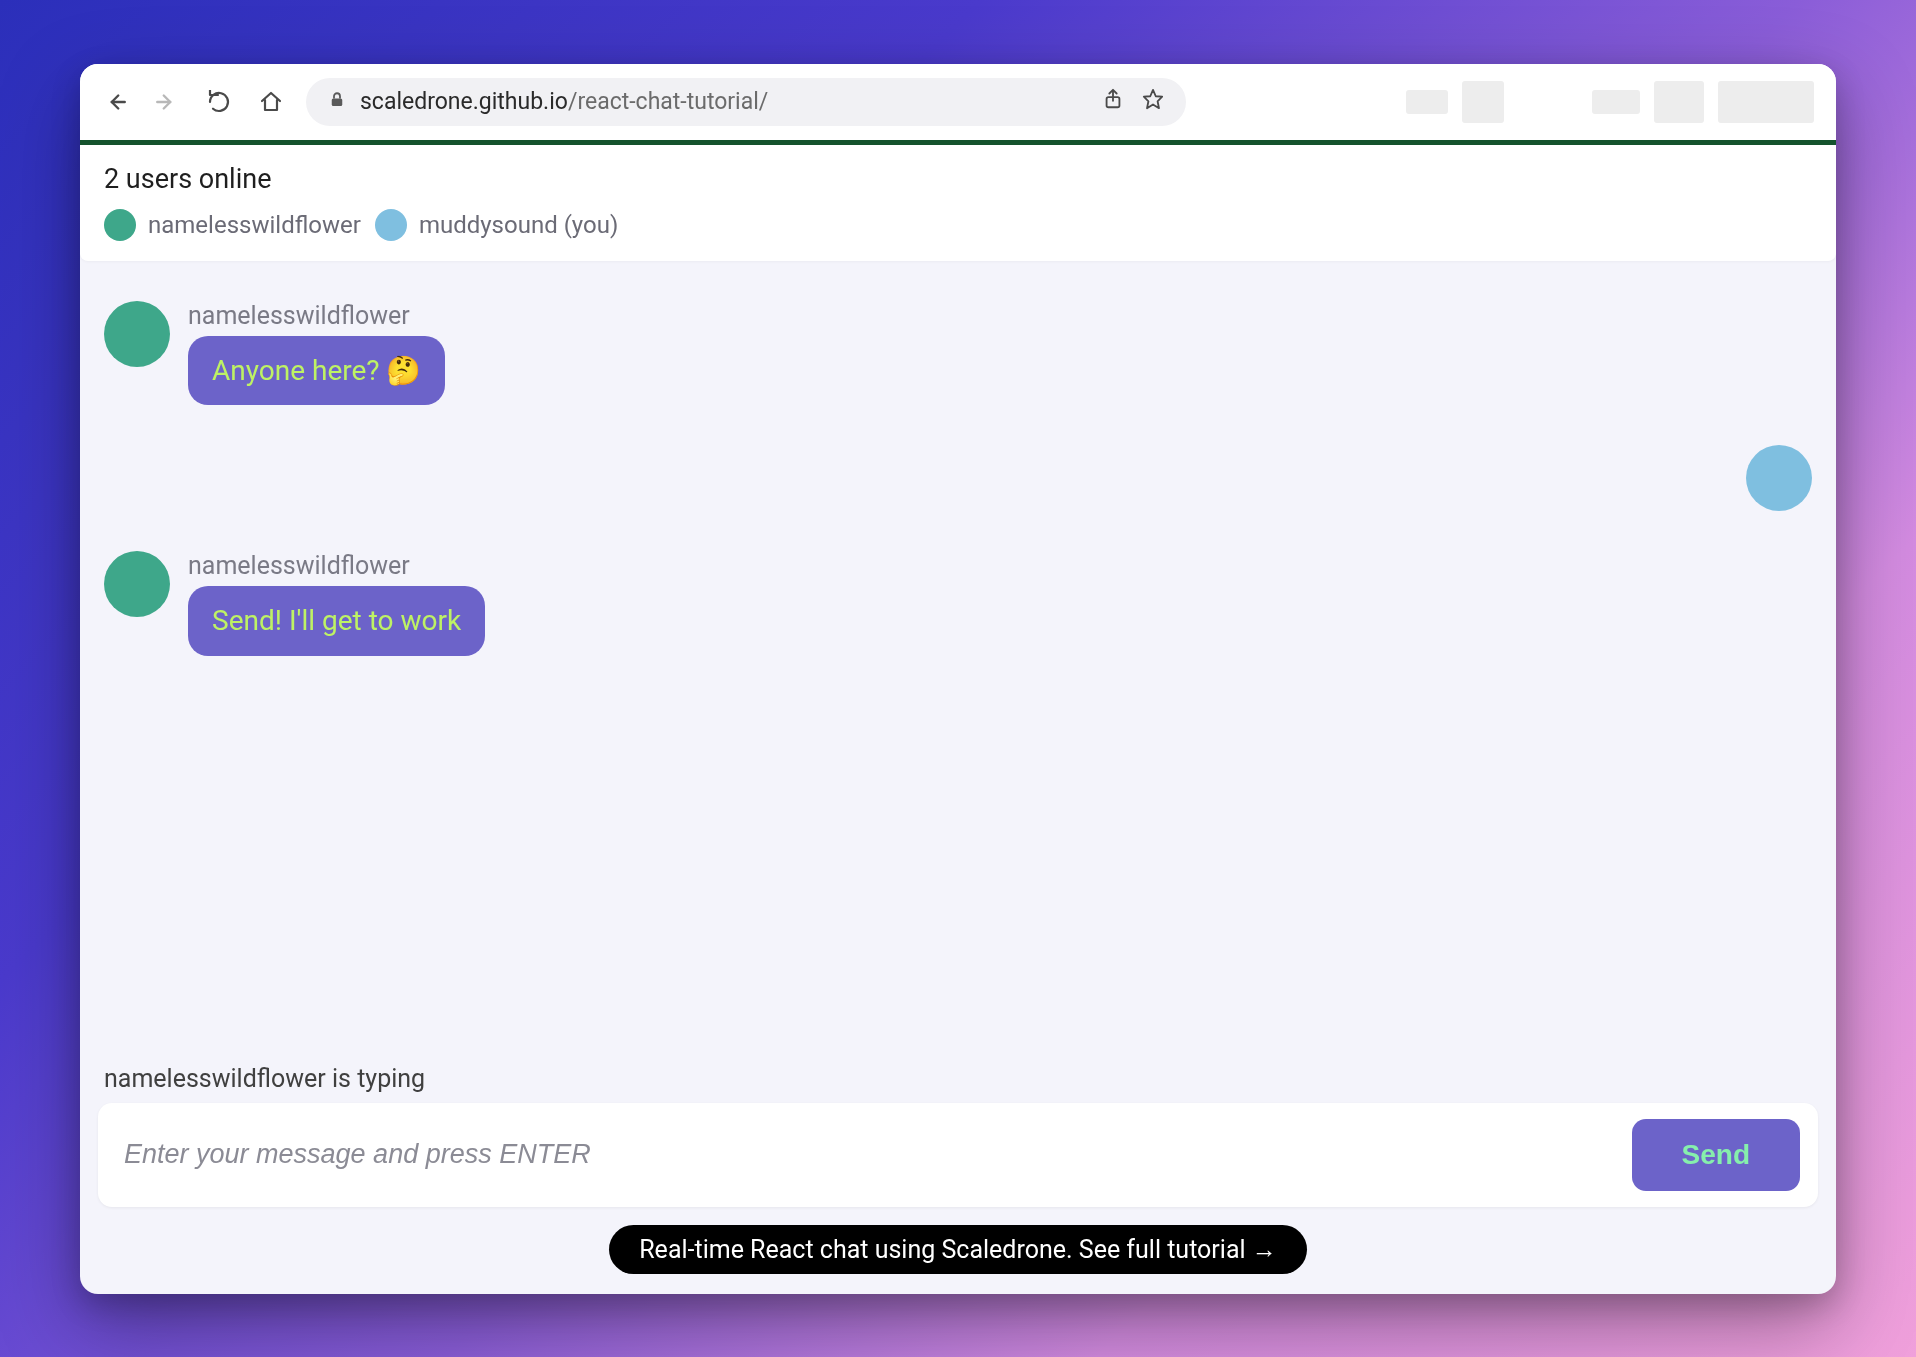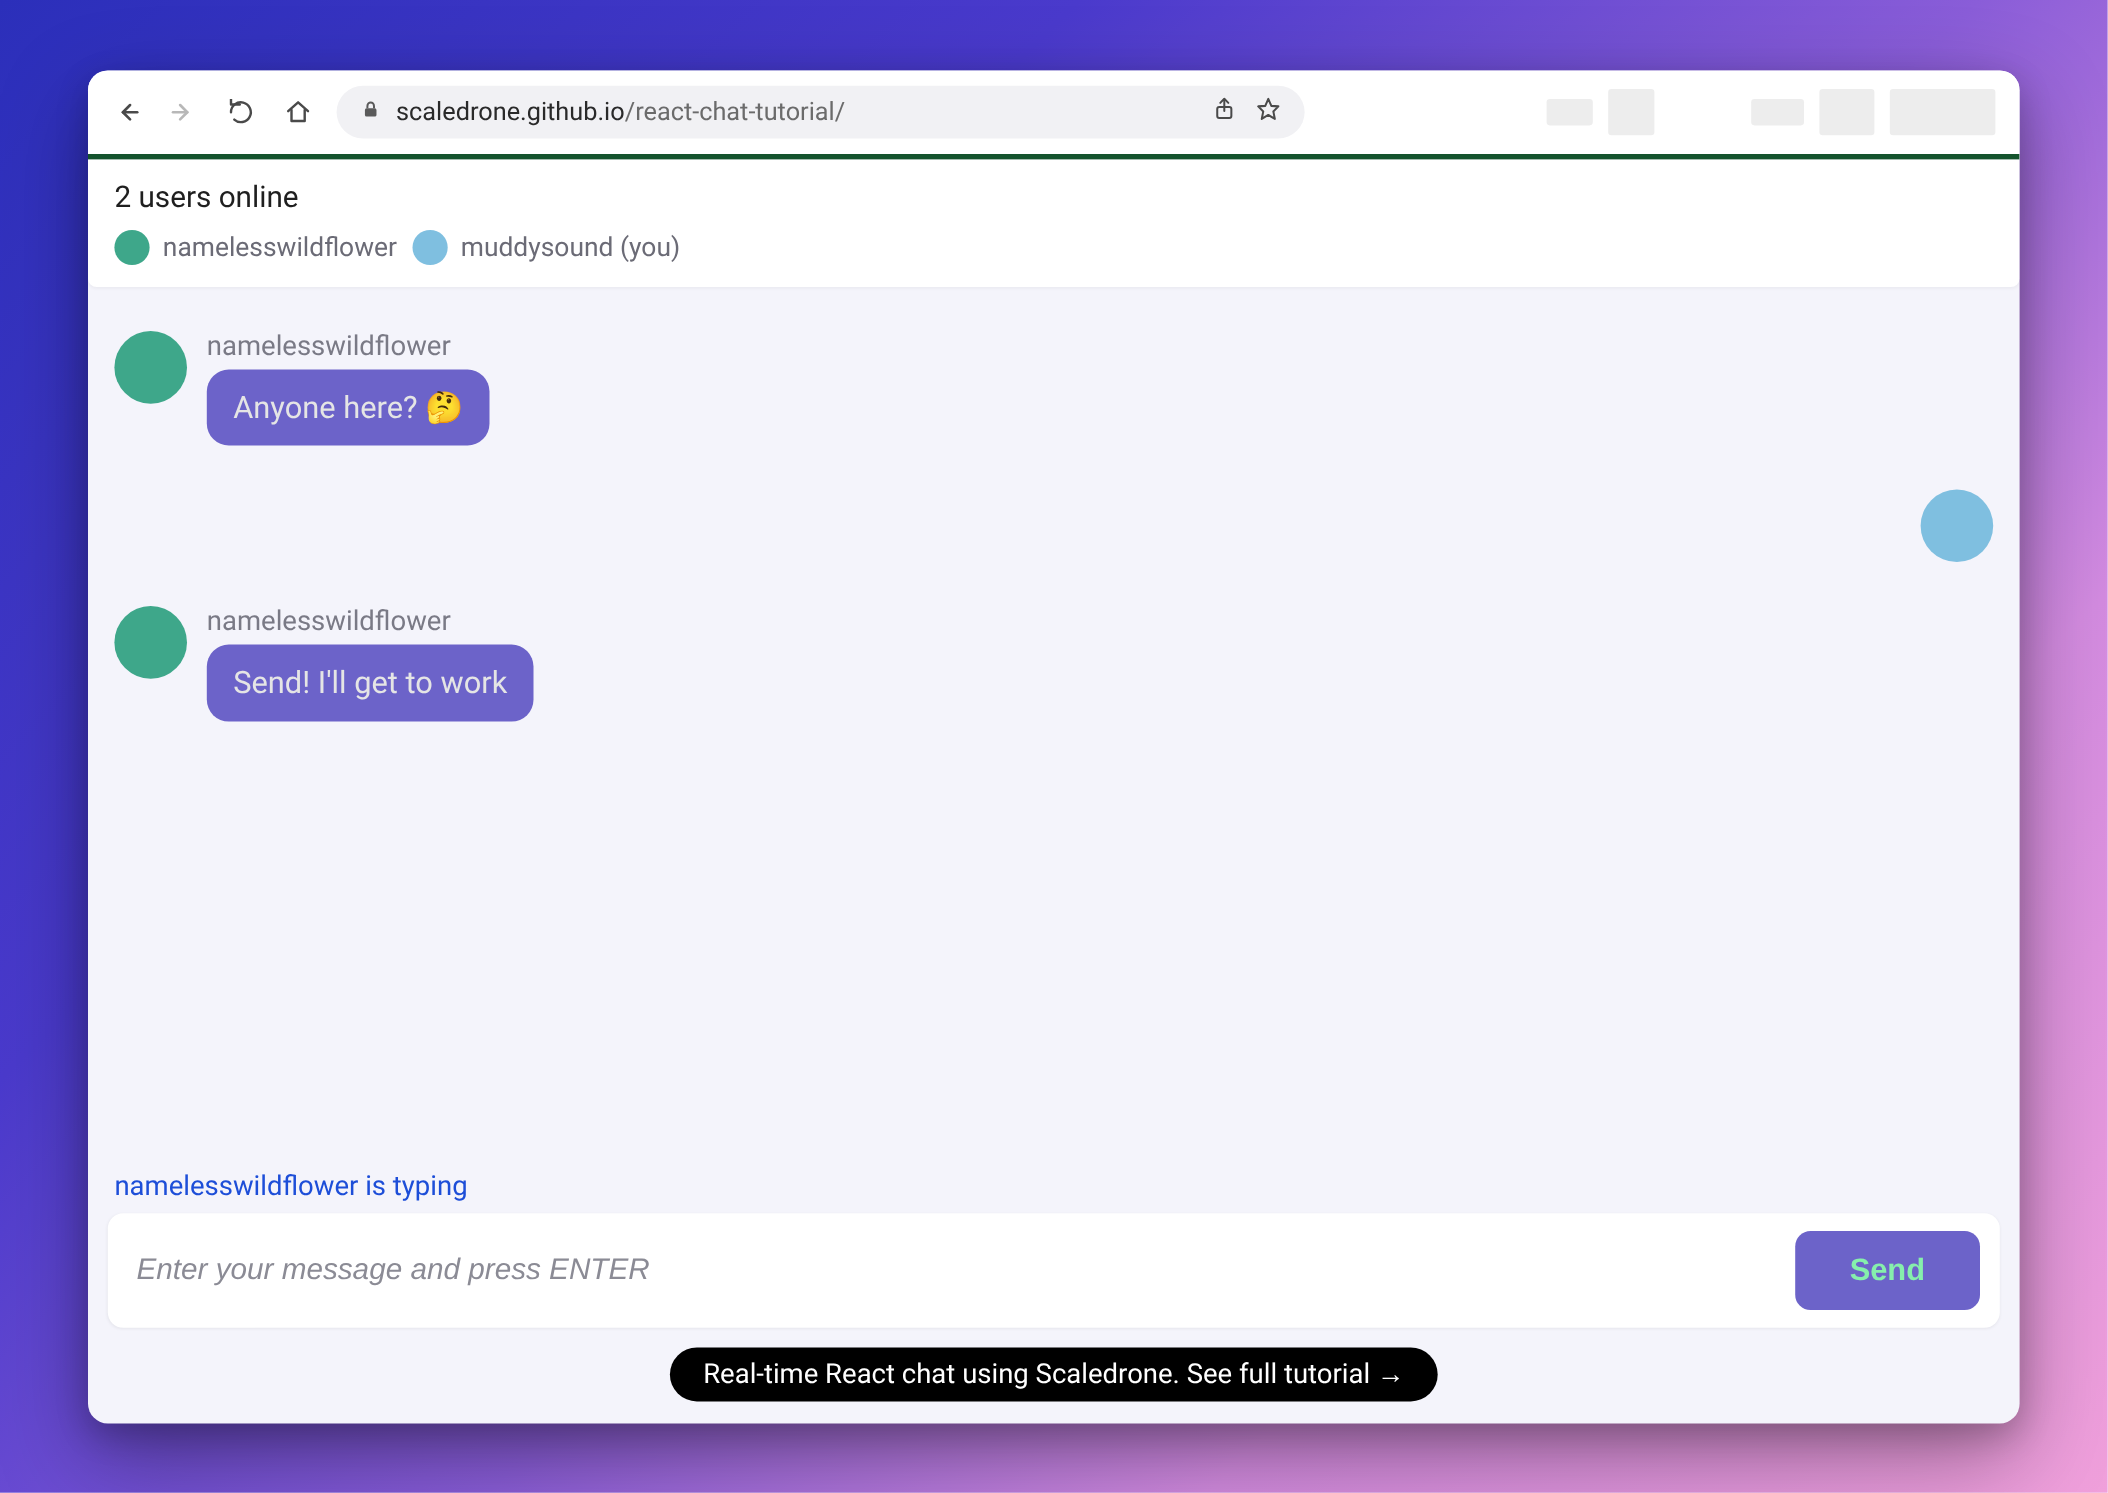--- a/index.html
+++ b/index.html
@@ -159,30 +159,30 @@
       margin-bottom: 6px;
     }
     .bubble {
       padding: 16px 24px;
       border-radius: 20px;
       font-size: 28px;
       line-height: 1.35;
     }
     .bubble.other {
       background: #6c63c9;
-      color: #e5e5e5;
+      color: #bef264;
     }
     .bubble.me {
       background: #ffffff;
       color: #1f1f1f;
     }
 
     .typing {
       font-size: 25px;
-      color: #1d4ed8;
+      color: #404040;
       padding: 0 24px 10px;
     }
     .compose {
       margin: 0 18px 18px;
       background: #ffffff;
       border-radius: 14px;
       padding: 16px 18px;
       display: flex;
       align-items: center;
       gap: 16px;

